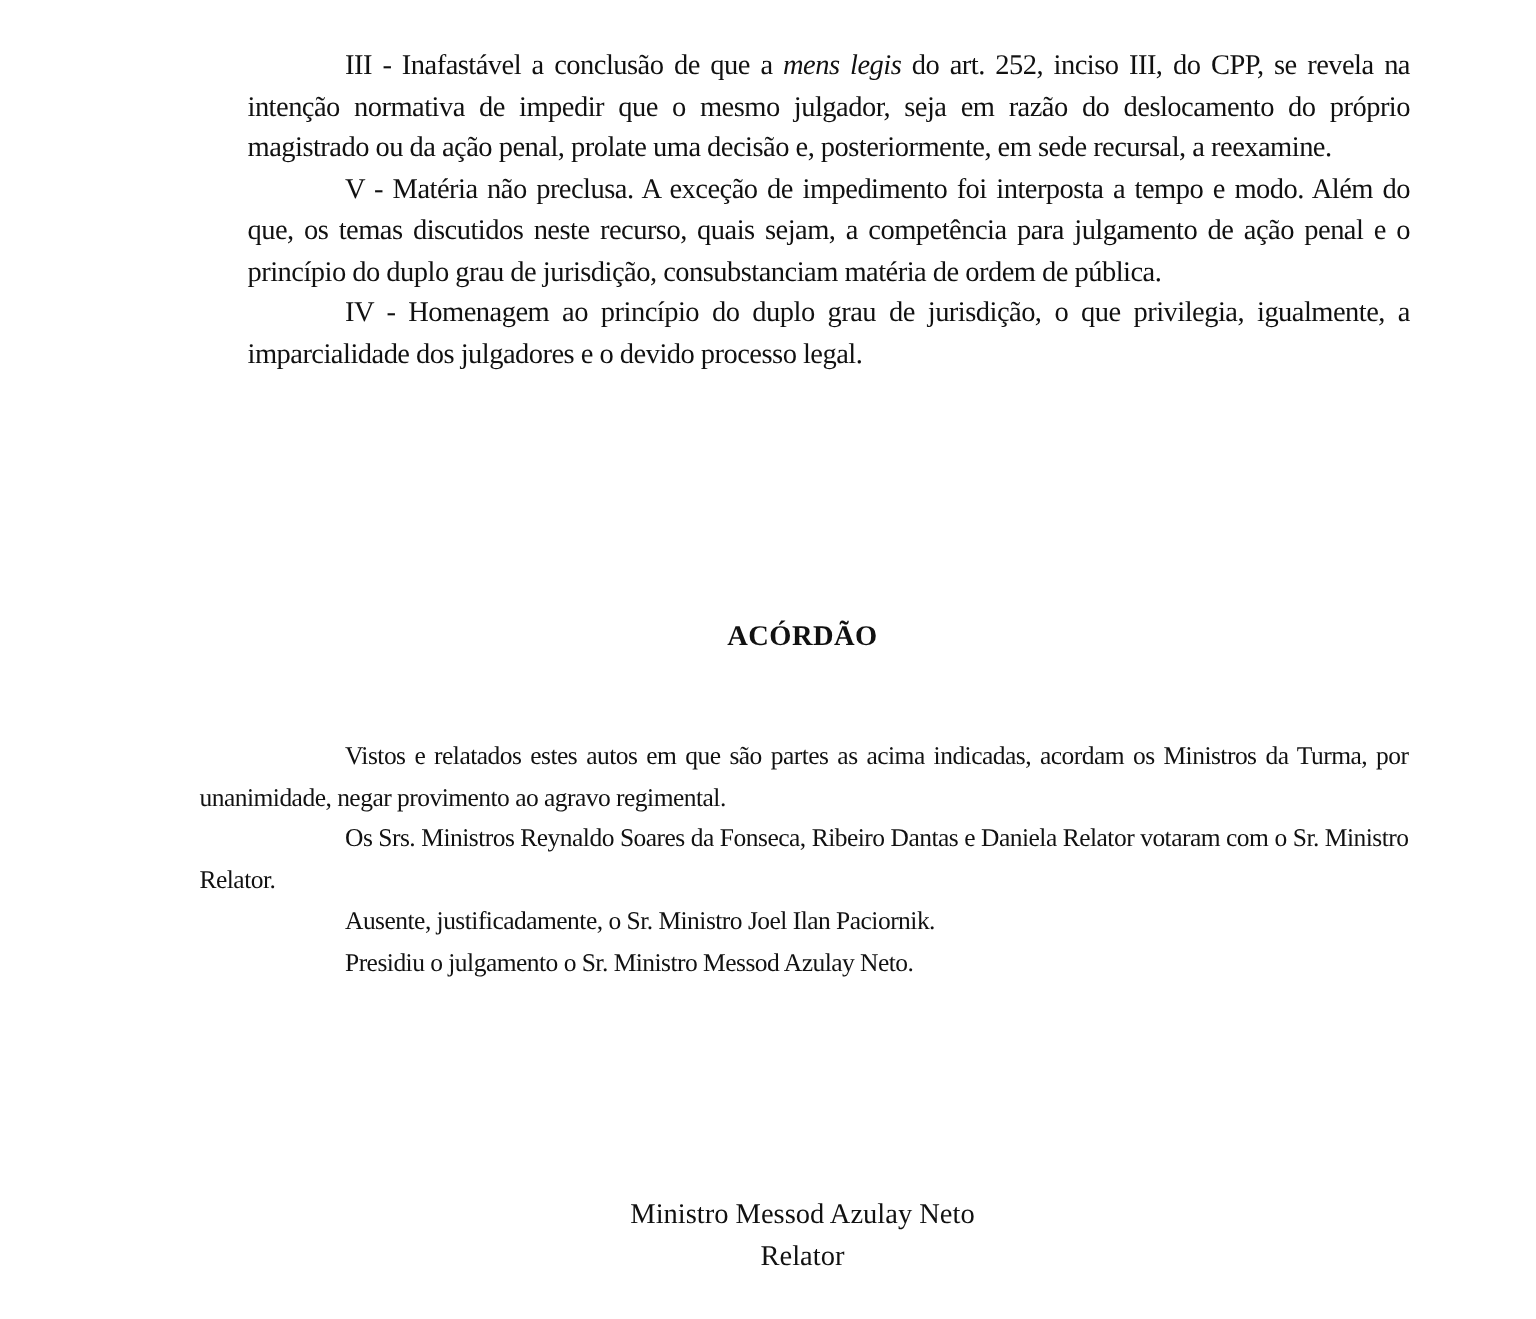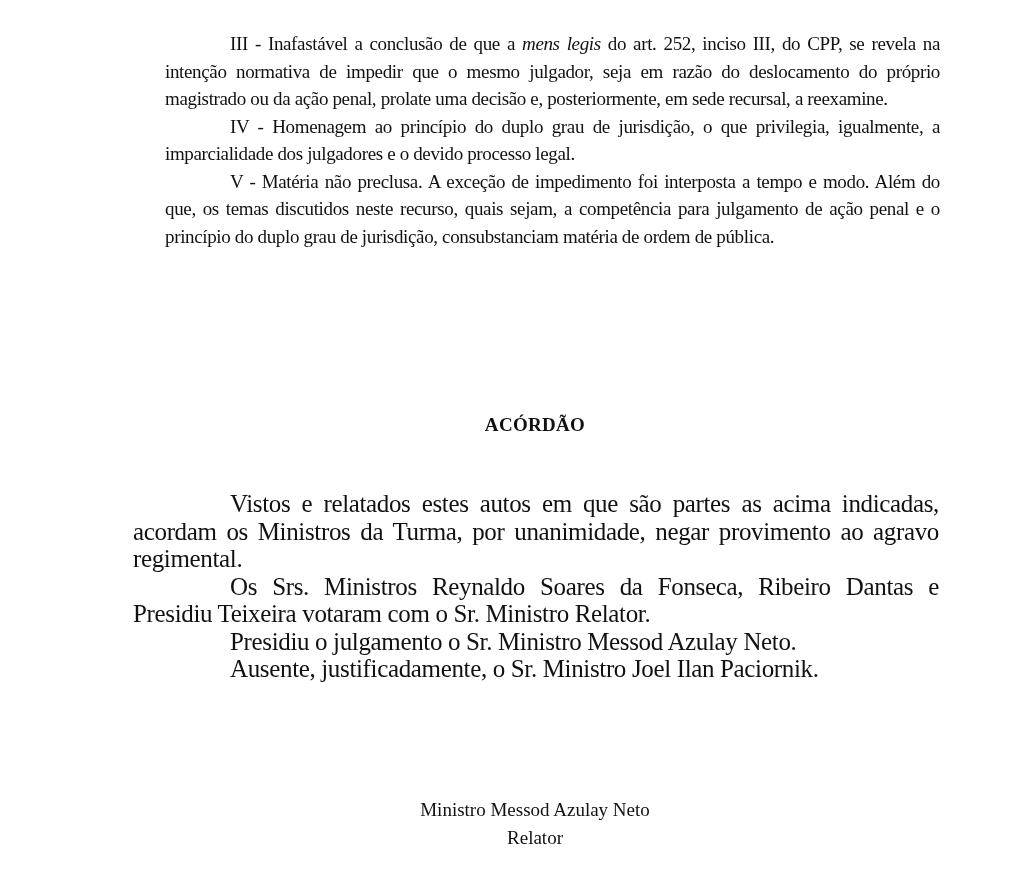--- a/index.html
+++ b/index.html
@@ -18,21 +18,21 @@
     }
     .ementa p { margin: 0; text-indent: 65px; font-family: Liberation Serif, serif; }
 
     .acordao-title {
       position: absolute; left: 0; width: 1070px; top: 414px;
       text-align: center; font-weight: bold; font-size: 19px; letter-spacing: 0.3px;
     }
 
     .acordao-body {
       position: absolute; left: 133px; top: 490px; width: 806px;
-      font-size: 25px; line-height: 27.5px; text-align: justify;
+      font-size: 17px; line-height: 27.5px; text-align: justify;
       letter-spacing: -0.35px;
     }
     .acordao-body p { margin: 0; text-indent: 97px; }
 
     .date {
       position: absolute; left: 232px; top: 690px;
       font-size: 19px; letter-spacing: 0;
     }
 
     .signature {
@@ -41,31 +41,31 @@
     }
     .signature div { margin: 0; }
   </style>
 </head>
 <body>
 
 <div class="page">
 
   <div class="ementa">
     <p><span>III - Inafastável a conclusão de que a </span><em>mens legis</em><span> do art. 252, inciso III, do CPP, se revela na intenção normativa de impedir que o mesmo julgador, seja em razão do deslocamento do próprio magistrado ou da ação penal, prolate uma decisão e, posteriormente, em sede recursal, a reexamine.</span></p>
+    <p>V - Matéria não preclusa. A exceção de impedimento foi interposta a tempo e modo. Além do que, os temas discutidos neste recurso, quais sejam, a competência para julgamento de ação penal e o princípio do duplo grau de jurisdição, consubstanciam matéria de ordem de pública.</p>
     <p>IV - Homenagem ao princípio do duplo grau de jurisdição, o que privilegia, igualmente, a imparcialidade dos julgadores e o devido processo legal.</p>
-    <p>V - Matéria não preclusa. A exceção de impedimento foi interposta a tempo e modo. Além do que, os temas discutidos neste recurso, quais sejam, a competência para julgamento de ação penal e o princípio do duplo grau de jurisdição, consubstanciam matéria de ordem de pública.</p>
   </div>
 
   <div class="acordao-title">ACÓRDÃO</div>
 
   <div class="acordao-body">
     <p>Vistos e relatados estes autos em que são partes as acima indicadas, acordam os Ministros da Turma, por unanimidade, negar provimento ao agravo regimental.</p>
-    <p>Os Srs. Ministros Reynaldo Soares da Fonseca, Ribeiro Dantas e Presidiu Teixeira votaram com o Sr. Ministro Relator.</p>
+    <p>Os Srs. Ministros Reynaldo Soares da Fonseca, Ribeiro Dantas e Daniela Relator votaram com o Sr. Ministro Relator.</p>
+    <p>Ausente, justificadamente, o Sr. Ministro Joel Ilan Paciornik.</p>
     <p>Presidiu o julgamento o Sr. Ministro Messod Azulay Neto.</p>
-    <p>Ausente, justificadamente, o Sr. Ministro Joel Ilan Paciornik.</p>
   </div>
 
 
   <div class="signature">
     <div>Ministro Messod Azulay Neto</div>
     <div>Relator</div>
   </div>
 
 </div>
 

